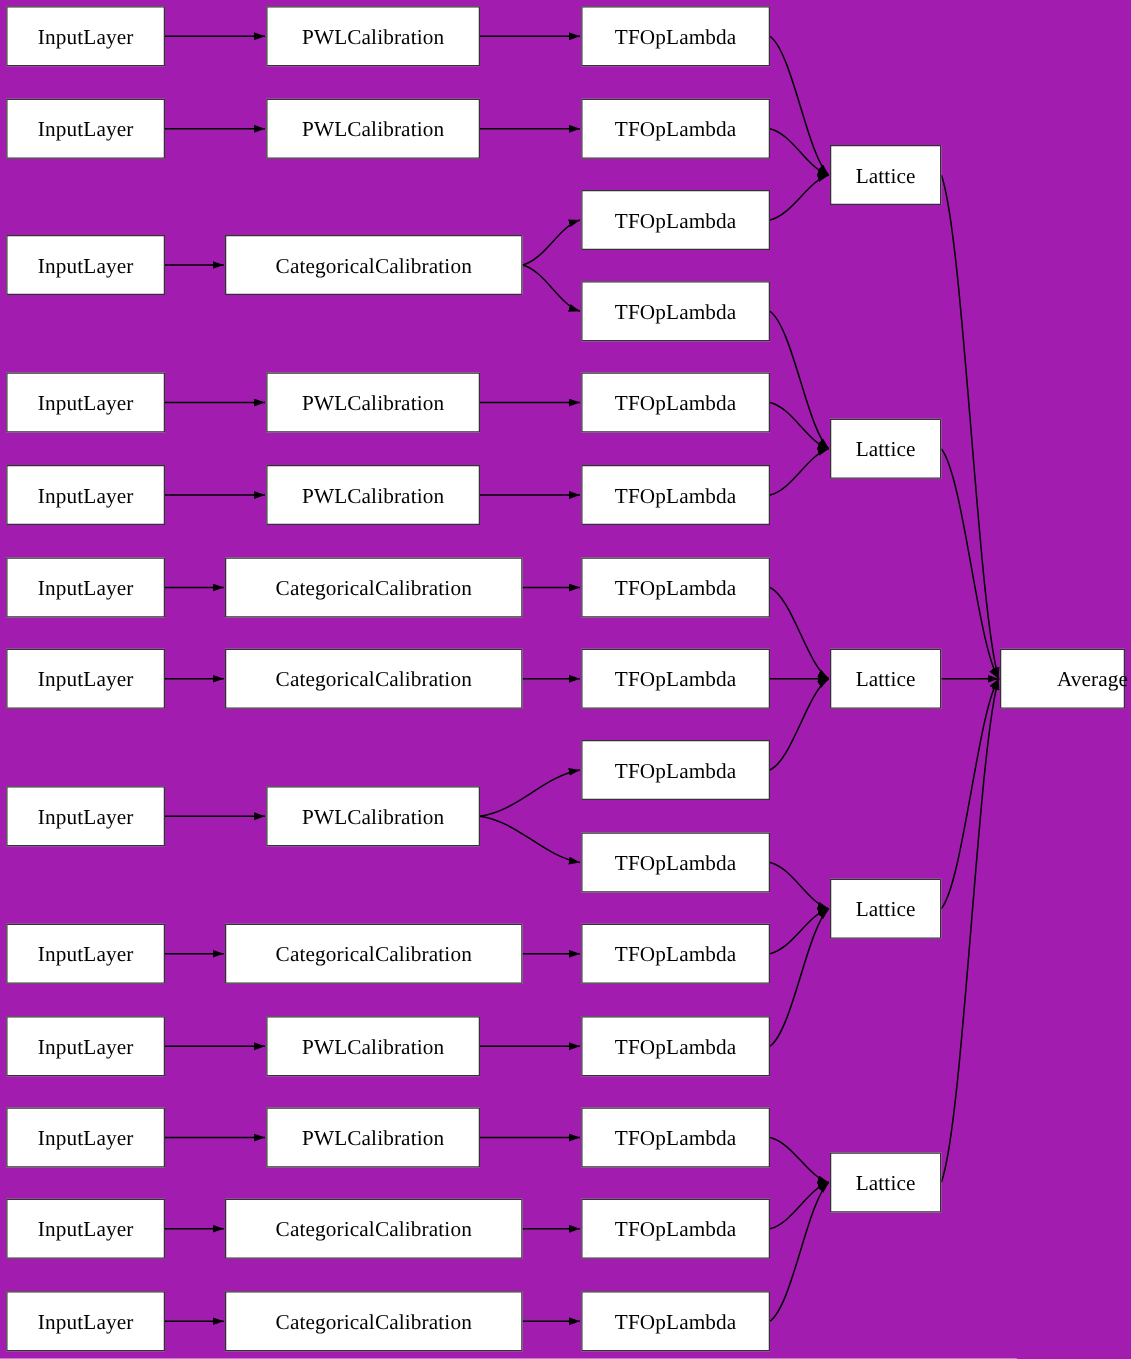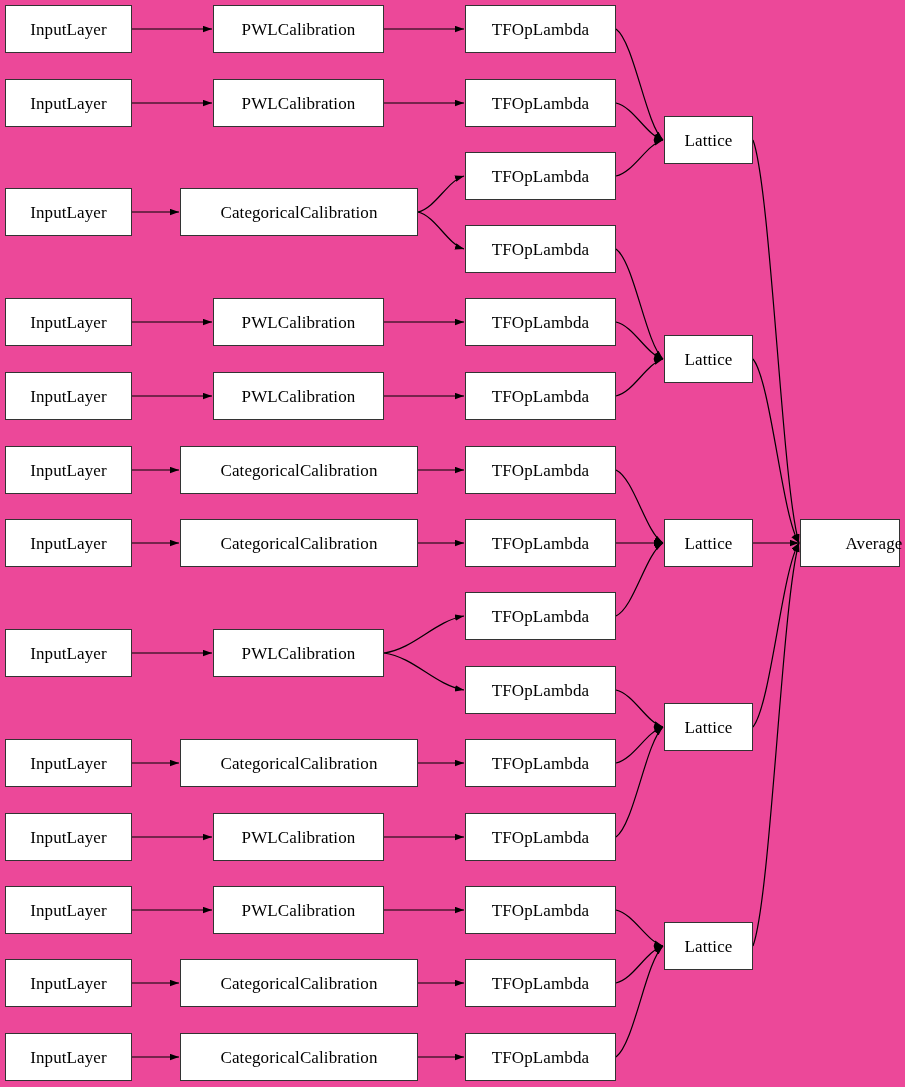--- a/index.html
+++ b/index.html
@@ -4,21 +4,21 @@
 <style>
   html, body {
     margin: 0;
     padding: 0;
     background: #ffffff;
   }
   #canvas {
     position: relative;
     width: 905px;
     height: 1087px;
-    background: #ec4899;
+    background: #a21caf;
     font-family: "Liberation Serif", "DejaVu Serif", serif;
     overflow: hidden;
   }
   #edge-layer {
     position: absolute;
     left: 0;
     top: 0;
     width: 905px;
     height: 1087px;
     pointer-events: none;

